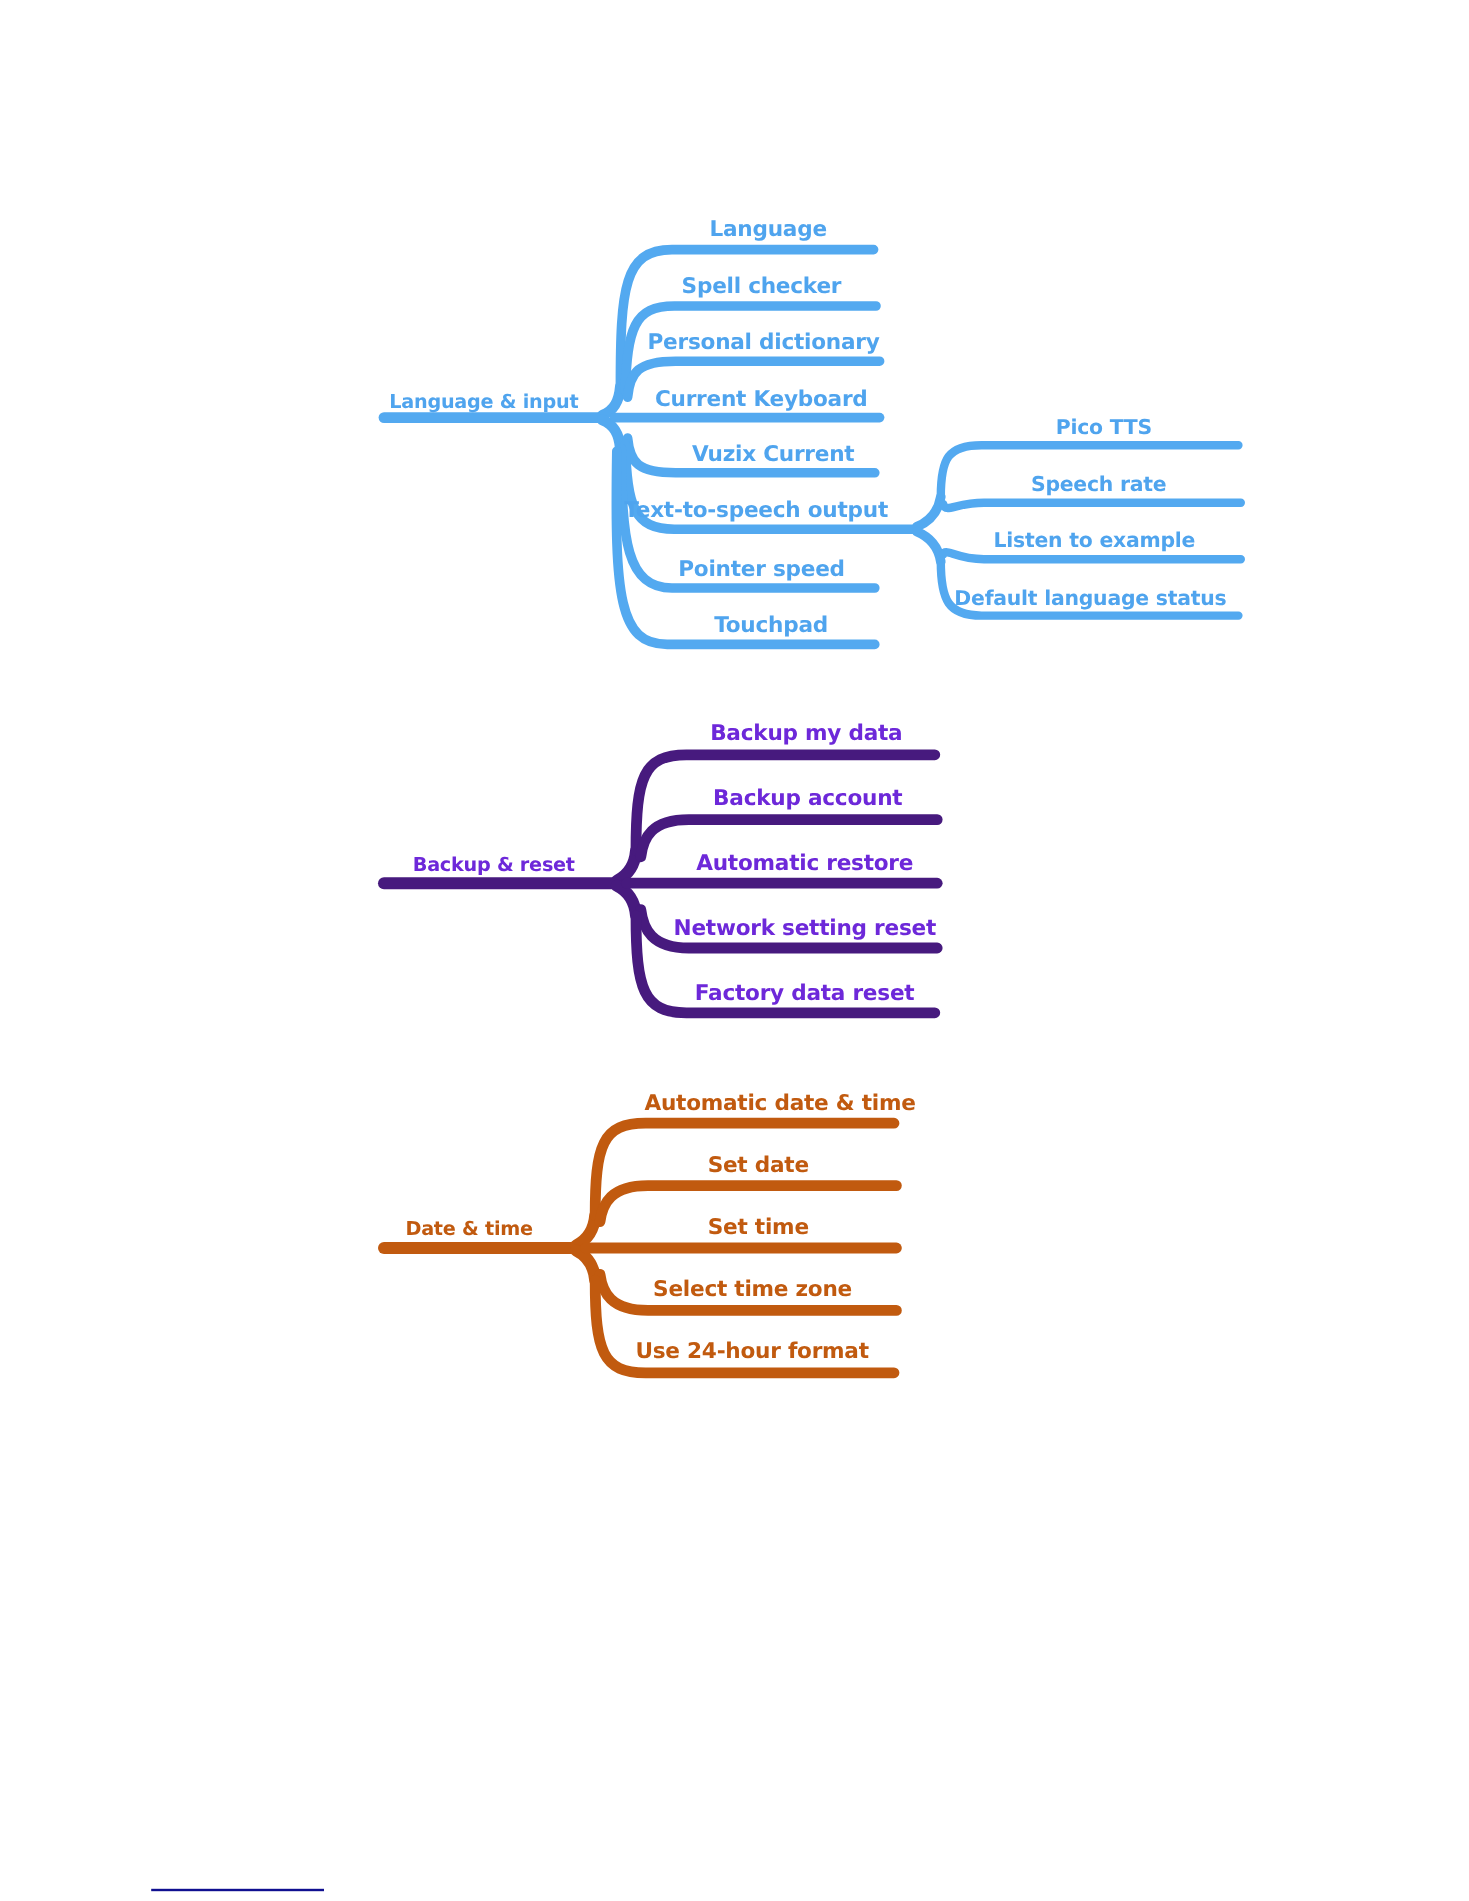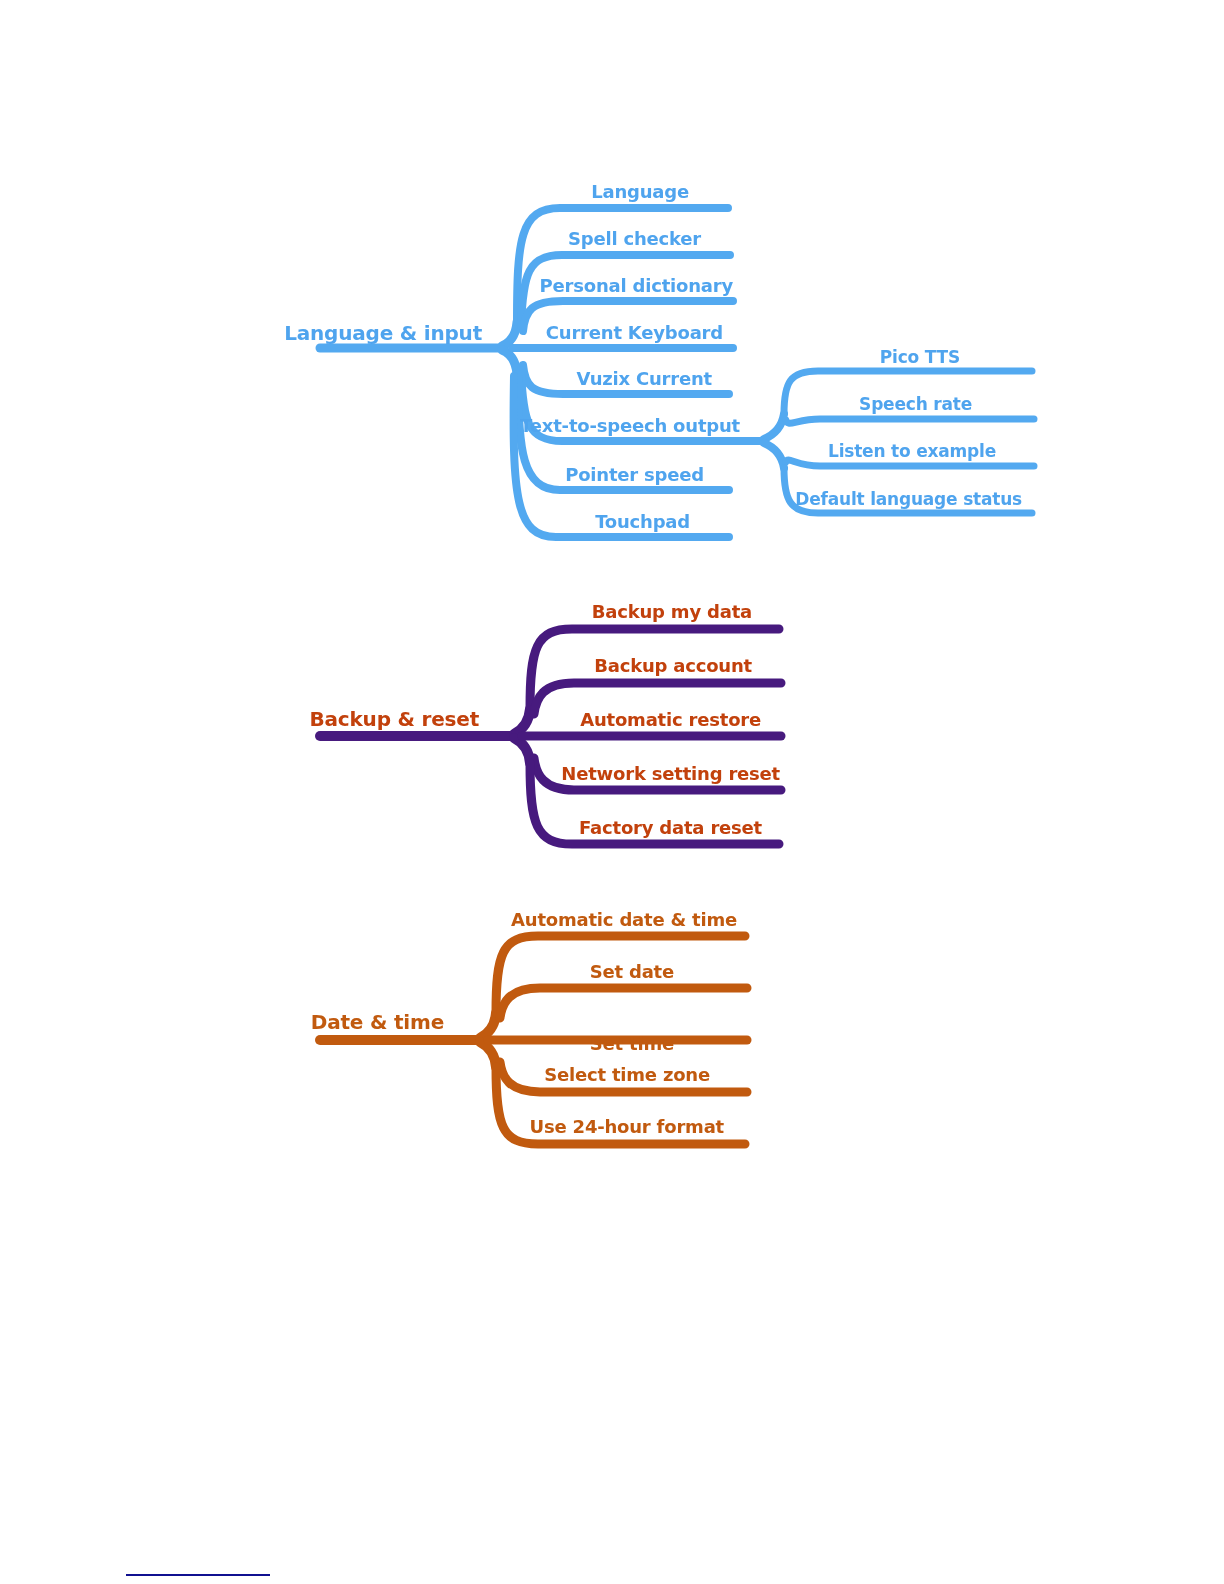--- a/index.html
+++ b/index.html
@@ -24,30 +24,30 @@
   }
   .node-label {
     position: absolute;
     font-weight: bold;
     white-space: nowrap;
     letter-spacing: -0.2px;
     line-height: 1;
     transform: translate(-100%, -100%);
   }
   .root-label {
-    font-size: 20px;
+    font-size: 16px;
   }
   .child-label {
     font-size: 18px;
   }
   .sub-label {
     font-size: 17px;
   }
   .blue-text  { color: #4FA4EE; }
-  .purple-text{ color: #c2410c; }
+  .purple-text{ color: #6d28d9; }
   .orange-text{ color: #C15A0F; }
   .footer-rule {
     position: absolute;
     left: 126px;
     top: 1574px;
     width: 144px;
     height: 2px;
     background: #101090;
   }
 </style>
@@ -151,23 +151,23 @@
 <div class="node-label child-label purple-text" style="left:752px; top:675px;">Backup account</div>
 
 <div class="node-label child-label purple-text" style="left:761px; top:729px;">Automatic restore</div>
 
 <div class="node-label child-label purple-text" style="left:780px; top:783px;">Network setting reset</div>
 
 <div class="node-label child-label purple-text" style="left:762px; top:837px;">Factory data reset</div>
 
 <div class="node-label root-label orange-text" style="left:444px; top:1032px;">Date &amp; time</div>
 
-<div class="node-label child-label orange-text" style="left:737px; top:929px;">Automatic date &amp; time</div>
+<div class="node-label child-label orange-text" style="left:763px; top:929px;">Automatic date &amp; time</div>
 
 <div class="node-label child-label orange-text" style="left:674px; top:981px;">Set date</div>
 
-<div class="node-label child-label orange-text" style="left:674px; top:1032px;margin-top:21px;">Set time</div>
+<div class="node-label child-label orange-text" style="left:674px; top:1032px;">Set time</div>
 
 <div class="node-label child-label orange-text" style="left:710px; top:1084px;">Select time zone</div>
 
 <div class="node-label child-label orange-text" style="left:724px; top:1136px;">Use 24-hour format</div>
 
 <div class="footer-rule"></div>
 
 </body></html>

